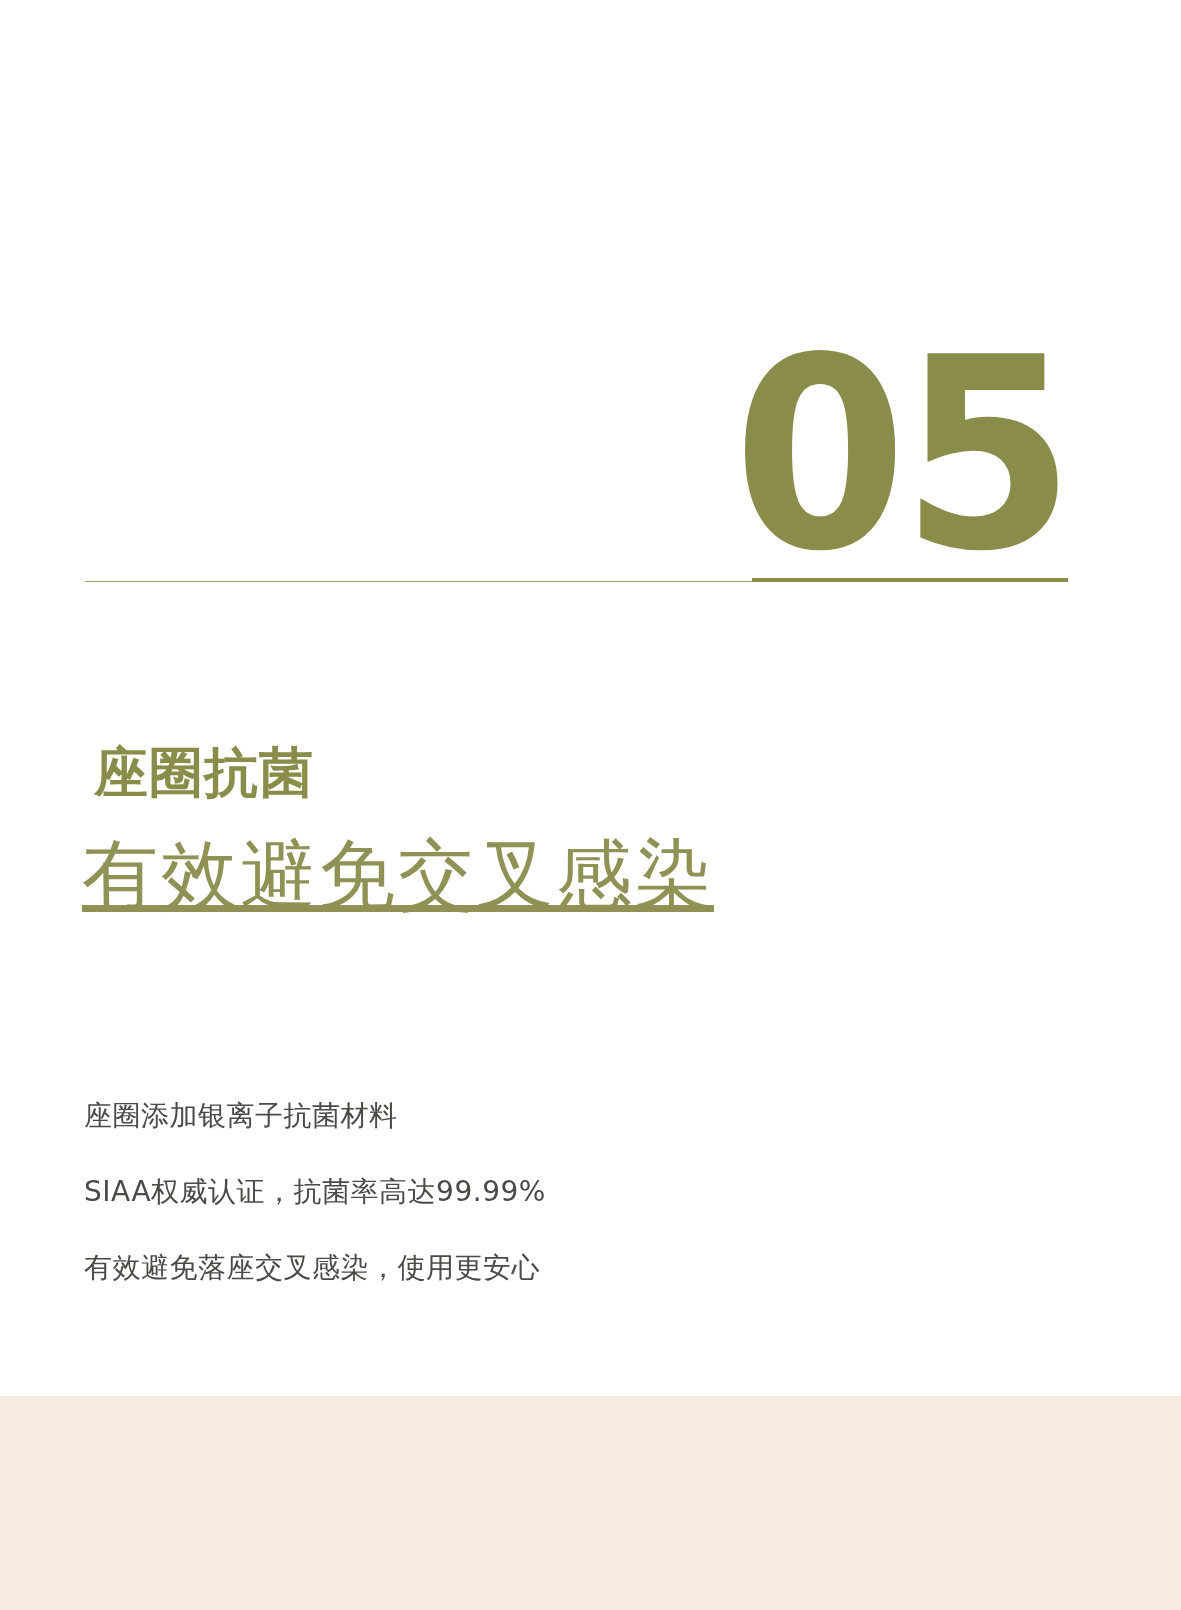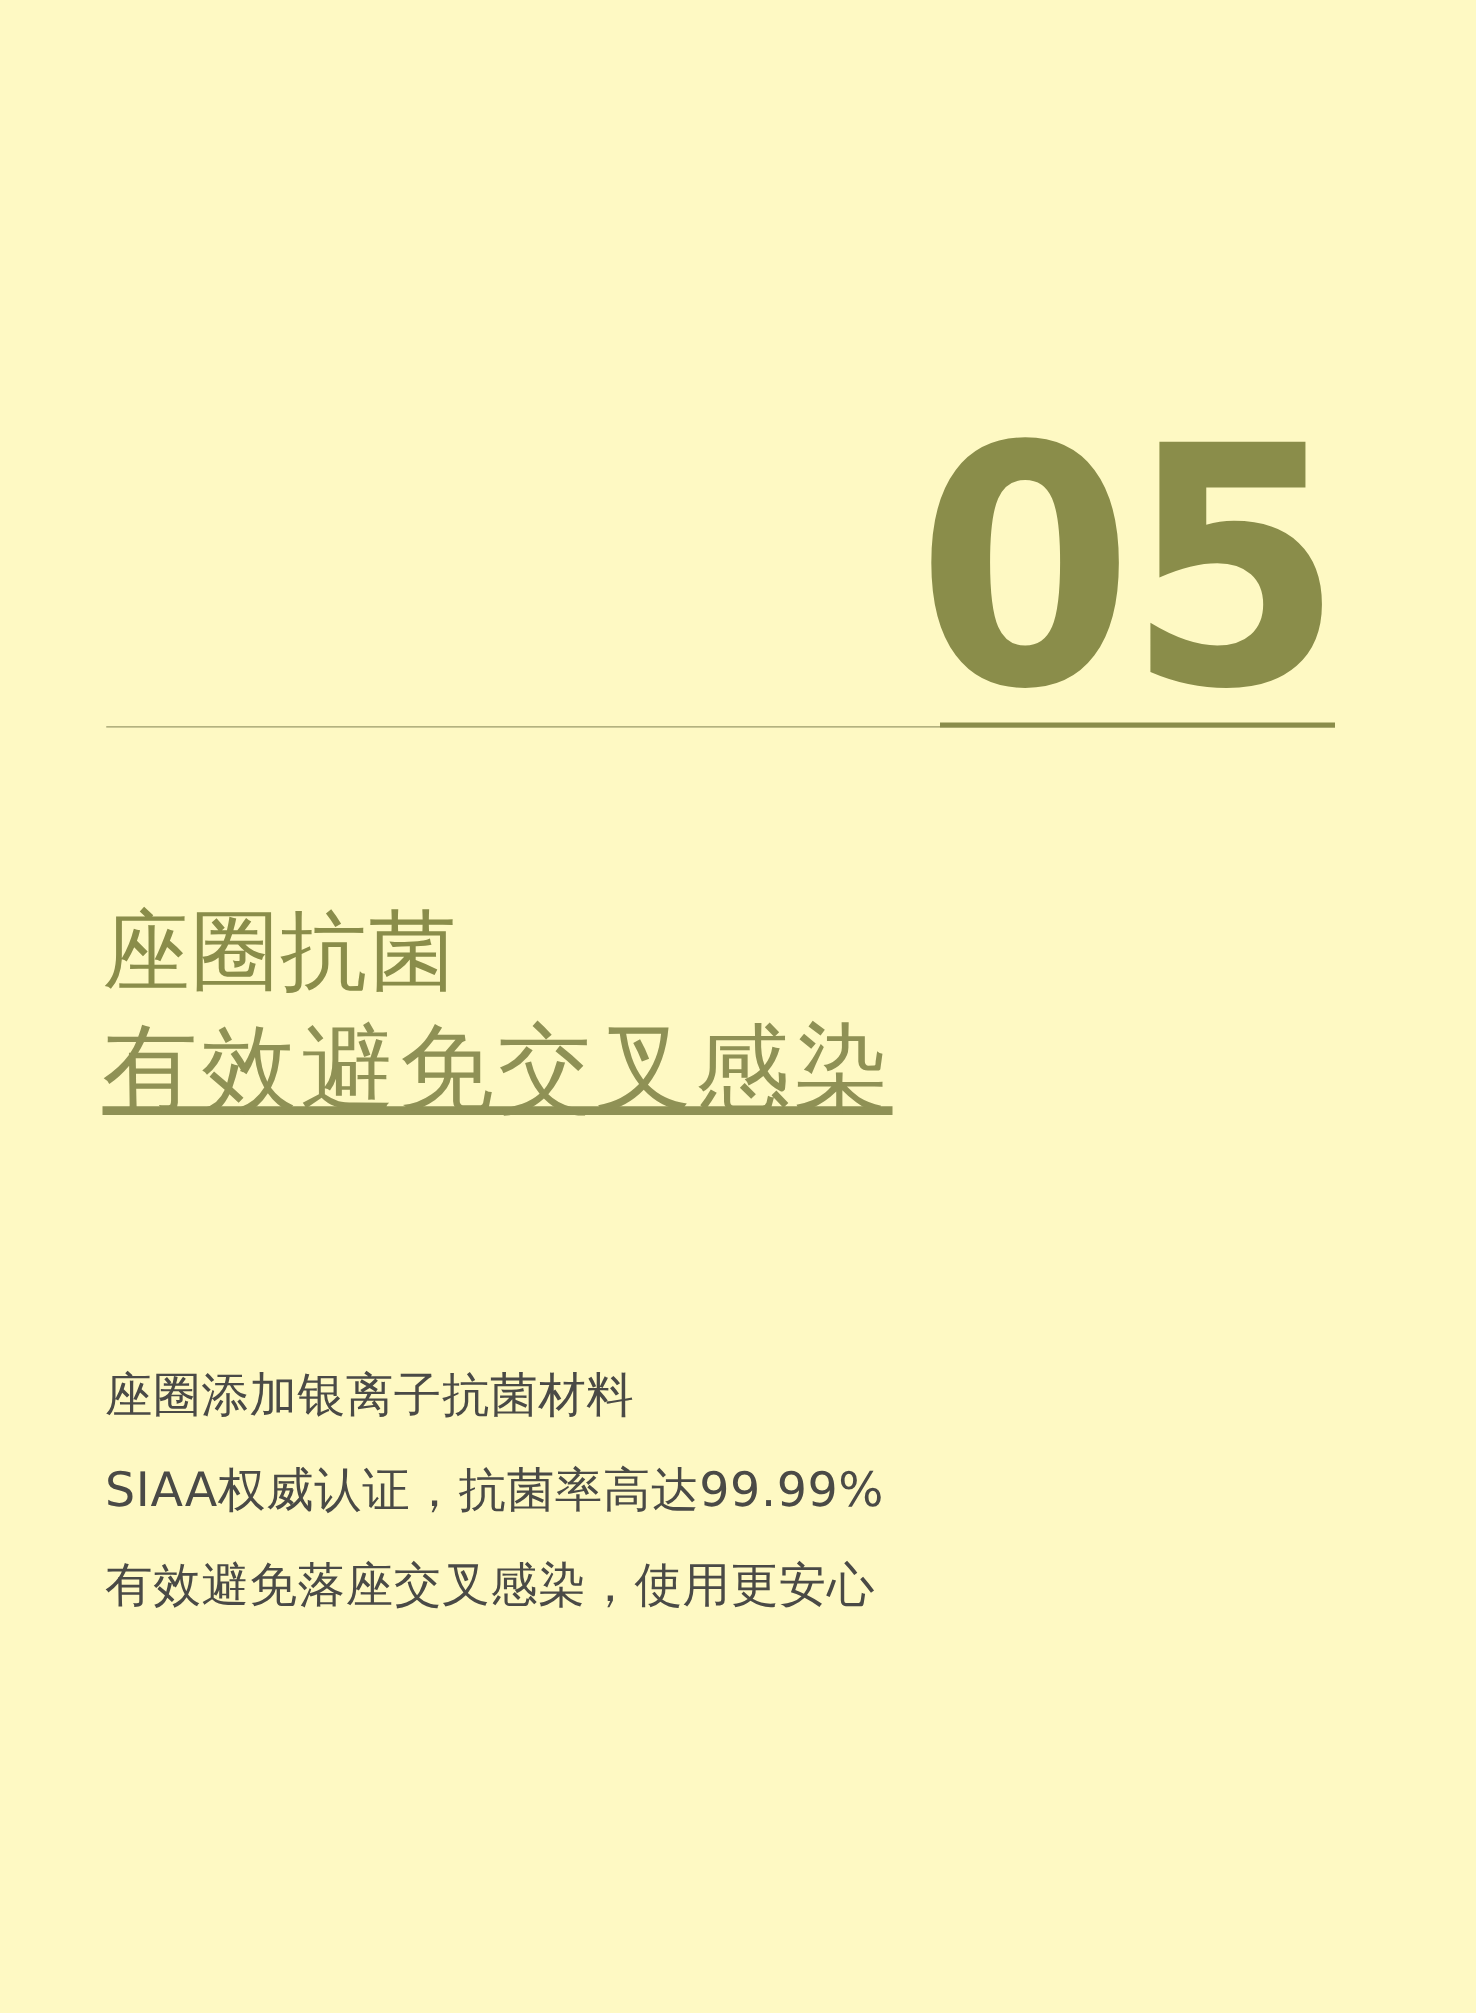--- a/index.html
+++ b/index.html
@@ -11,22 +11,22 @@
     height: 1610px;
     background: #f6ece2;
     font-family: "Liberation Sans", sans-serif;
     overflow: hidden;
     position: relative;
   }
 
   .page {
     position: relative;
     width: 1181px;
-    height: 1610px;
-    background: #fef9c3;
+    height: 1396px;
+    background: #ffffff;
   }
 
   
   .number-block {
     position: absolute;
     right: 112px;
     top: 352px;
     width: 360px;
     height: 220px;
   }
@@ -63,26 +63,26 @@
 
   
   .headline {
     position: absolute;
     left: 82px;
     top: 718px;
     width: 1000px;
   }
   .headline-line1 {
     font-family: "DejaVu Sans", sans-serif;
-    font-weight: 400;
-    font-size: 70px;
+    font-weight: 700;
+    font-size: 54px;
     line-height: 86px;
     color: #8a8d4a;
     letter-spacing: 1px;
-    margin: 0;
+    margin: 12px;
   }
   .headline-line2 {
     font-family: "DejaVu Serif", serif;
     font-weight: 400;
     font-size: 76px;
     line-height: 94px;
     color: #8f9155;
     letter-spacing: 3px;
     margin: 4px 0 0 0;
     text-decoration: underline;
@@ -91,21 +91,21 @@
   
   .body-copy {
     position: absolute;
     left: 84px;
     top: 1078px;
     width: 960px;
   }
   .body-line {
     font-family: "DejaVu Sans", sans-serif;
     font-weight: 400;
-    font-size: 38px;
+    font-size: 28px;
     line-height: 76px;
     color: #4a4a46;
     letter-spacing: 0.5px;
     margin: 0;
     white-space: nowrap;
   }
 </style>
 </head>
 <body>
 

